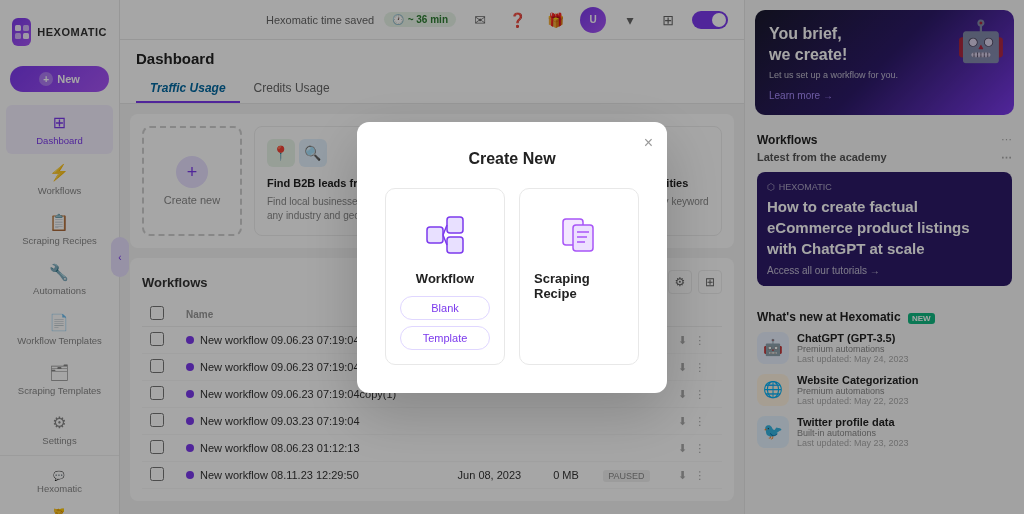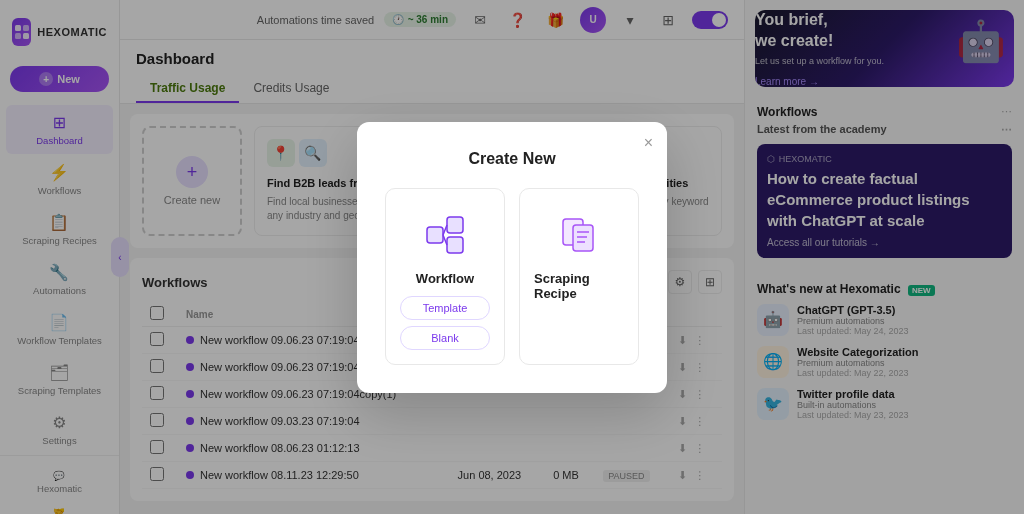--- a/index.html
+++ b/index.html
@@ -25,21 +25,21 @@
 
     
     .main { flex: 1; display: flex; overflow: hidden; }
     .center-panel { flex: 1; overflow-y: auto; padding: 0; background: #f5f5f5; }
 
     
     .page-header { background: #fff; padding: 10px 16px 0; border-bottom: 1px solid #e8e8e8; }
     .page-title { font-size: 15px; font-weight: 700; color: #222; margin-bottom: 8px; }
     .header-tabs { display: flex; gap: 0; }
     .header-tab { padding: 6px 14px; font-size: 12px; cursor: pointer; border-bottom: 2px solid transparent; color: #666; }
-    .header-tab.active { color: #4d7c0f; border-bottom-color: #7c3aed; font-weight: 600; }
+    .header-tab.active { color: #0369a1; border-bottom-color: #7c3aed; font-weight: 600; font-style: italic; }
     .prod-badge { background: #e8f5e9; color: #2e7d32; border-radius: 10px; padding: 2px 8px; font-size: 10px; font-weight: 600; display: flex; align-items: center; gap: 3px; }
 
     
     .workflow-section { background: #fff; margin: 10px; border-radius: 8px; padding: 12px; }
     .workflow-cards { display: flex; gap: 12px; flex-wrap: nowrap; overflow-x: auto; }
     .workflow-card { min-width: 200px; border: 1px solid #eee; border-radius: 8px; padding: 12px; cursor: pointer; display: flex; flex-direction: column; gap: 6px; }
     .create-new-card { min-width: 100px; display: flex; flex-direction: column; align-items: center; justify-content: center; border: 2px dashed #d0d0d0; border-radius: 8px; padding: 20px 16px; cursor: pointer; color: #888; font-size: 11px; gap: 6px; }
     .create-plus { width: 32px; height: 32px; background: #e8e0ff; border-radius: 50%; display: flex; align-items: center; justify-content: center; color: #7c3aed; font-size: 18px; }
     .card-icons { display: flex; gap: 4px; margin-bottom: 4px; }
     .card-icon-chip { width: 28px; height: 28px; border-radius: 6px; display: flex; align-items: center; justify-content: center; font-size: 14px; }
@@ -56,21 +56,21 @@
     .table thead th { font-size: 10px; color: #999; padding: 4px 8px; text-align: left; border-bottom: 1px solid #f0f0f0; }
     .table { width: 100%; border-collapse: collapse; }
     .table tbody tr { border-bottom: 1px solid #f8f8f8; }
     .table tbody td { padding: 5px 8px; font-size: 11px; color: #333; }
     .row-checkbox { width: 14px; height: 14px; }
     .row-name-cell { display: flex; align-items: center; gap: 6px; }
     .tag-chip { background: #f0f0f0; border-radius: 3px; padding: 1px 5px; font-size: 9px; color: #888; }
 
     
     .right-panel { width: 280px; background: #f9f9f9; border-left: 1px solid #e8e8e8; overflow-y: auto; flex-shrink: 0; }
-    .promo-card { background: linear-gradient(135deg, #1a1a2e 0%, #2d1b69 50%, #7c3aed 100%); margin: 10px; border-radius: 10px; color: white; position: relative; overflow: hidden; }
+    .promo-card { background: linear-gradient(135deg, #1a1a2e 0%, #2d1b69 50%, #7c3aed 100%); margin: 10px; border-radius: 10px; padding: 14px; color: white; position: relative; overflow: hidden; }
     .promo-title { font-size: 16px; font-weight: 800; line-height: 1.3; margin-bottom: 4px; }
     .promo-subtitle { font-size: 9px; color: rgba(255,255,255,0.7); margin-bottom: 10px; }
     .promo-learn { font-size: 10px; color: #a78bfa; display: flex; align-items: center; gap: 3px; cursor: pointer; }
     .robot-illustration { position: absolute; right: 8px; top: 8px; font-size: 40px; opacity: 0.8; }
     .right-section { padding: 8px 12px; }
     .right-section-title { font-size: 12px; font-weight: 700; color: #222; margin-bottom: 8px; display: flex; justify-content: space-between; }
     .academy-card { background: #2d1b69; border-radius: 8px; padding: 10px; margin-bottom: 8px; color: white; font-size: 10px; cursor: pointer; }
     .academy-title { font-weight: 700; font-size: 15px; line-height: 1.4; }
     .academy-footer { display: flex; align-items: center; gap: 4px; margin-top: 6px; font-size: 10px; color: rgba(255,255,255,0.7); cursor: pointer; }
     .whats-new-section { padding: 8px 12px; }
@@ -170,21 +170,21 @@
 
     <div class="sidebar-collapse">‹</div>
   </div>
 
   <div class="main">
     <div class="center-panel">
 
       <div class="top-bar">
         <div></div>
         <div class="top-bar-right">
-          <span>Automations time saved</span>
+          <span>Hexomatic time saved</span>
           <div class="prod-badge">
             <span>🕐</span>
             <span>~ 36 min</span>
           </div>
           <div class="top-icon">✉</div>
           <div class="top-icon">❓</div>
           <div class="top-icon">🎁</div>
           <div class="avatar-circle">U</div>
           <div class="top-icon">▾</div>
           <div class="top-icon">⊞</div>
@@ -426,22 +426,22 @@
           <svg width="52" height="52" viewBox="0 0 52 52" fill="none">
             <rect x="8" y="18" width="16" height="16" rx="3" fill="#e8e0ff" stroke="#7c3aed" stroke-width="1.5"></rect>
             <rect x="28" y="8" width="16" height="16" rx="3" fill="#e8e0ff" stroke="#7c3aed" stroke-width="1.5"></rect>
             <rect x="28" y="28" width="16" height="16" rx="3" fill="#e8e0ff" stroke="#7c3aed" stroke-width="1.5"></rect>
             <line x1="24" y1="26" x2="28" y2="16" stroke="#7c3aed" stroke-width="1.5"></line>
             <line x1="24" y1="26" x2="28" y2="36" stroke="#7c3aed" stroke-width="1.5"></line>
           </svg>
         </div>
         <div class="modal-option-label">Workflow</div>
         <div class="modal-suboptions">
+          <button class="modal-sub-btn">Blank</button>
           <button class="modal-sub-btn">Template</button>
-          <button class="modal-sub-btn">Blank</button>
         </div>
       </div>
 
       <div class="modal-option">
         <div class="modal-option-icon">
           <svg width="52" height="52" viewBox="0 0 52 52" fill="none">
             <rect x="10" y="10" width="20" height="26" rx="3" fill="#f3e8ff" stroke="#a855f7" stroke-width="1.5"></rect>
             <rect x="20" y="16" width="20" height="26" rx="3" fill="#ede0ff" stroke="#a855f7" stroke-width="1.5"></rect>
             <line x1="24" y1="23" x2="36" y2="23" stroke="#a855f7" stroke-width="1.5"></line>
             <line x1="24" y1="28" x2="34" y2="28" stroke="#a855f7" stroke-width="1.5"></line>

